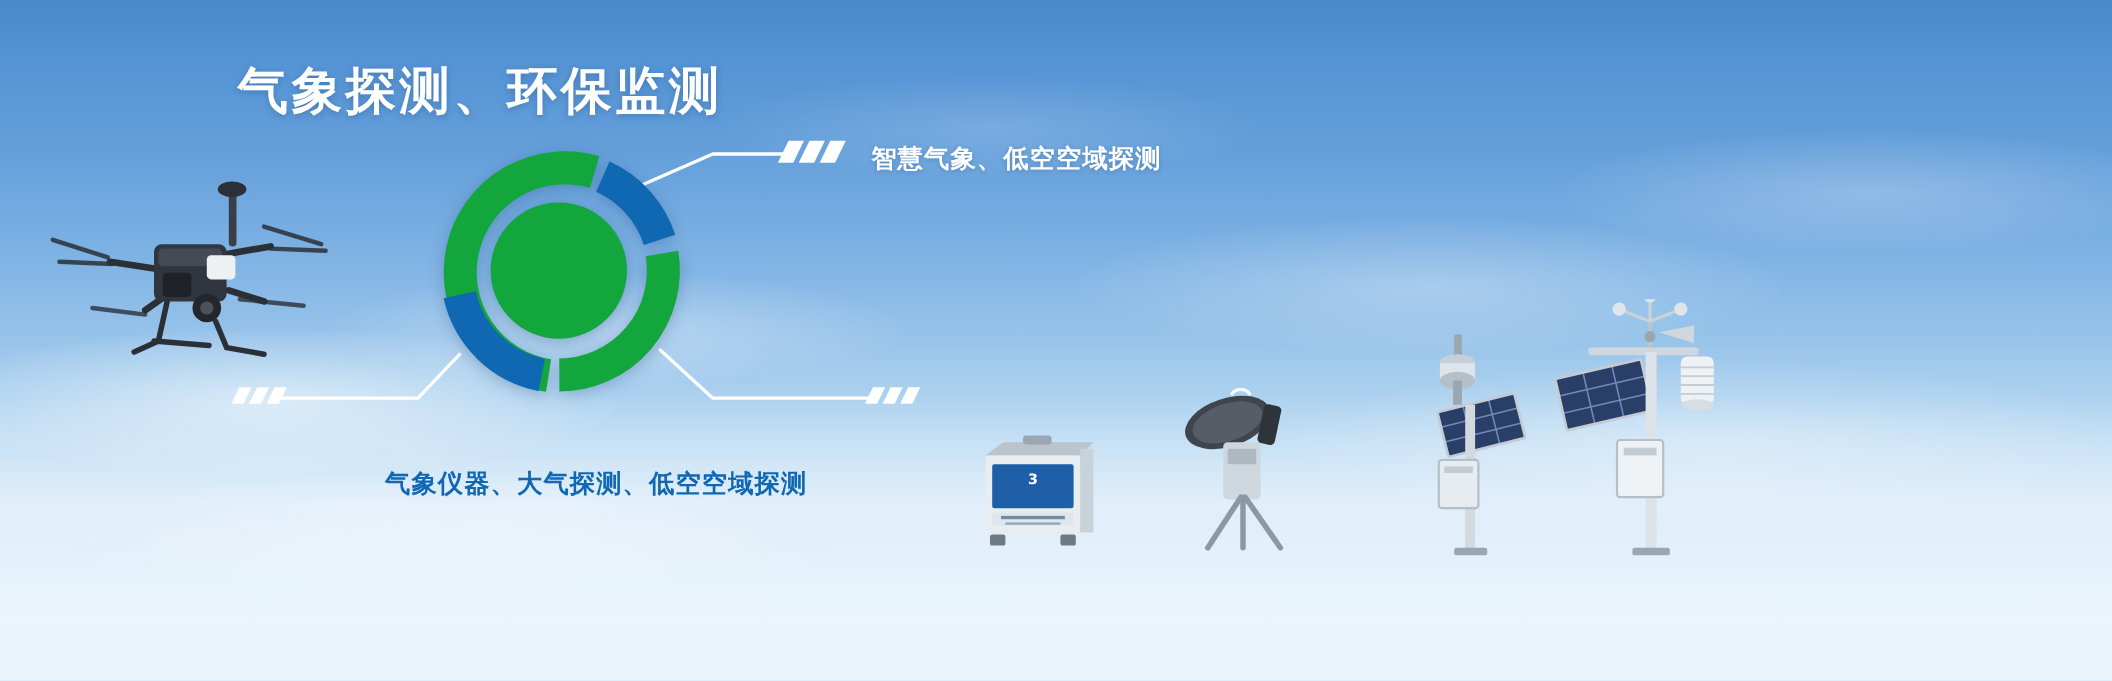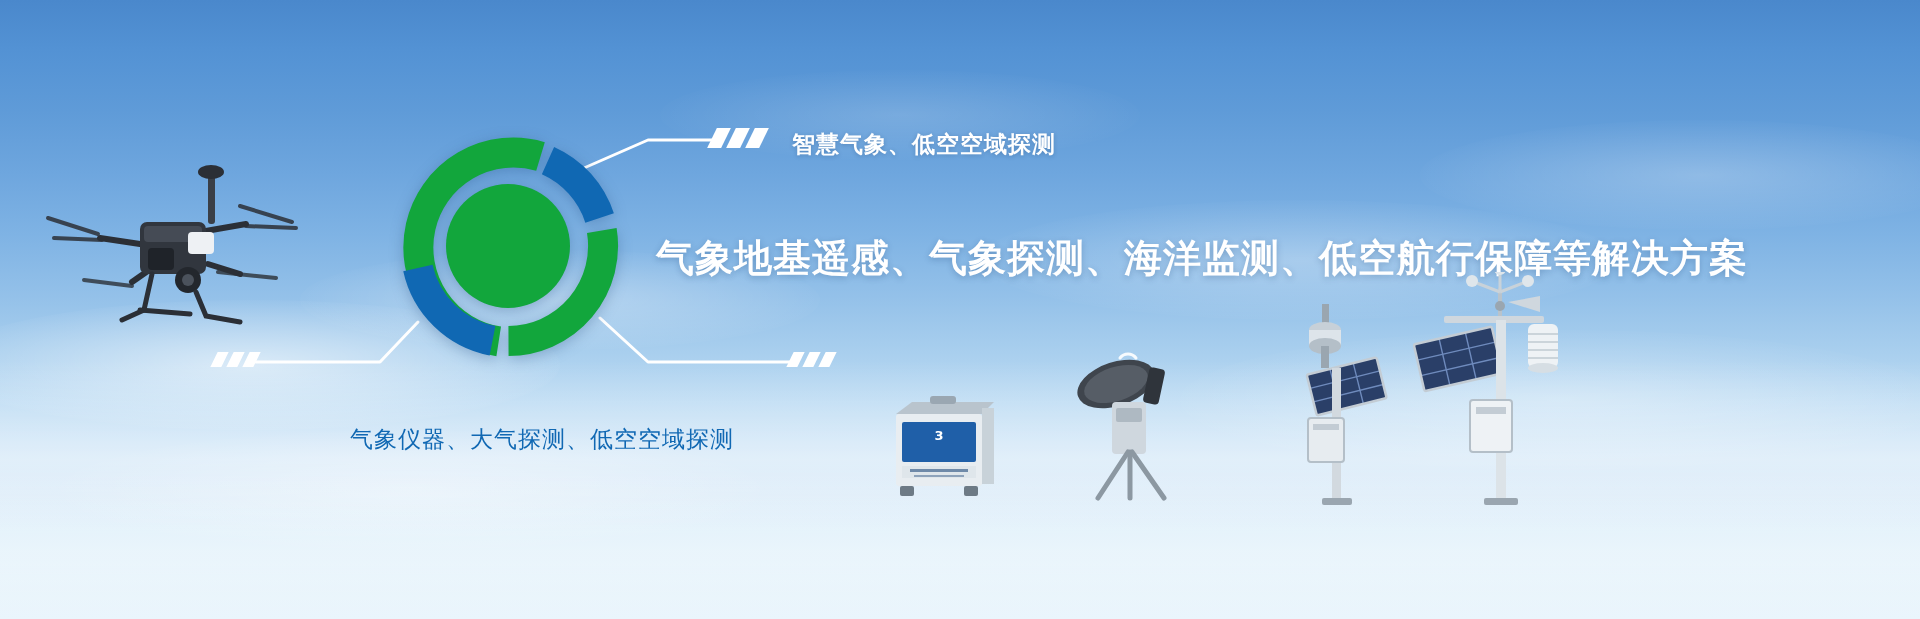--- a/index.html
+++ b/index.html
@@ -75,21 +75,21 @@
     text-shadow:0 1px 4px rgba(20,60,110,.30);
   }
   .label-main {
     position:absolute; left:656px; top:233px;
     font-size:38px; font-weight:bold; color:#ffffff;
     letter-spacing:1px; white-space:nowrap;
     text-shadow:0 2px 6px rgba(20,60,110,.28);
   }
   .label-bottom {
     position:absolute; left:350px; top:424px;
-    font-size:23px; font-weight:normal; color:#1068b3;
+    font-size:23px; font-weight:bold; color:#1068b3;
     letter-spacing:1px; white-space:nowrap;
   }
 
   
   .equip { position:absolute; }
 
   
   .drone { left:40px; top:160px; width:260px; height:180px; }
 
   
@@ -157,24 +157,24 @@
 
         <path stroke="#1068b3" d="M 100.5 210.8 A 95 95 0 0 1 25.9 138.0"></path>
 
         <path stroke="#12a63c" d="M 209.8 100.5 A 95 95 0 0 1 116.5 211.0"></path>
       </g>
 
       <circle cx="116" cy="116" r="62" fill="#12a63c"></circle>
     </svg>
   </div>
 
+  <div class="main-title">气象探测、环保监测</div>
 
   <div class="label-top">智慧气象、低空空域探测</div>
 
-  <div class="label-main">气象地基遥感、气象探测、海洋监测、低空航行保障等解决方案</div>
 
   <div class="label-bottom">气象仪器、大气探测、低空空域探测</div>
 
   <svg class="equip drone" viewBox="0 0 260 180">
     <g stroke="#2b2f36" stroke-width="3" fill="none" stroke-linecap="round">
 
       <path d="M8 58 L58 74" stroke-width="4" opacity=".85"></path>
       <path d="M14 78 L62 80" stroke-width="4" opacity=".85"></path>
       <path d="M200 46 L252 62" stroke-width="4" opacity=".85"></path>
       <path d="M206 66 L256 68" stroke-width="4" opacity=".85"></path>

